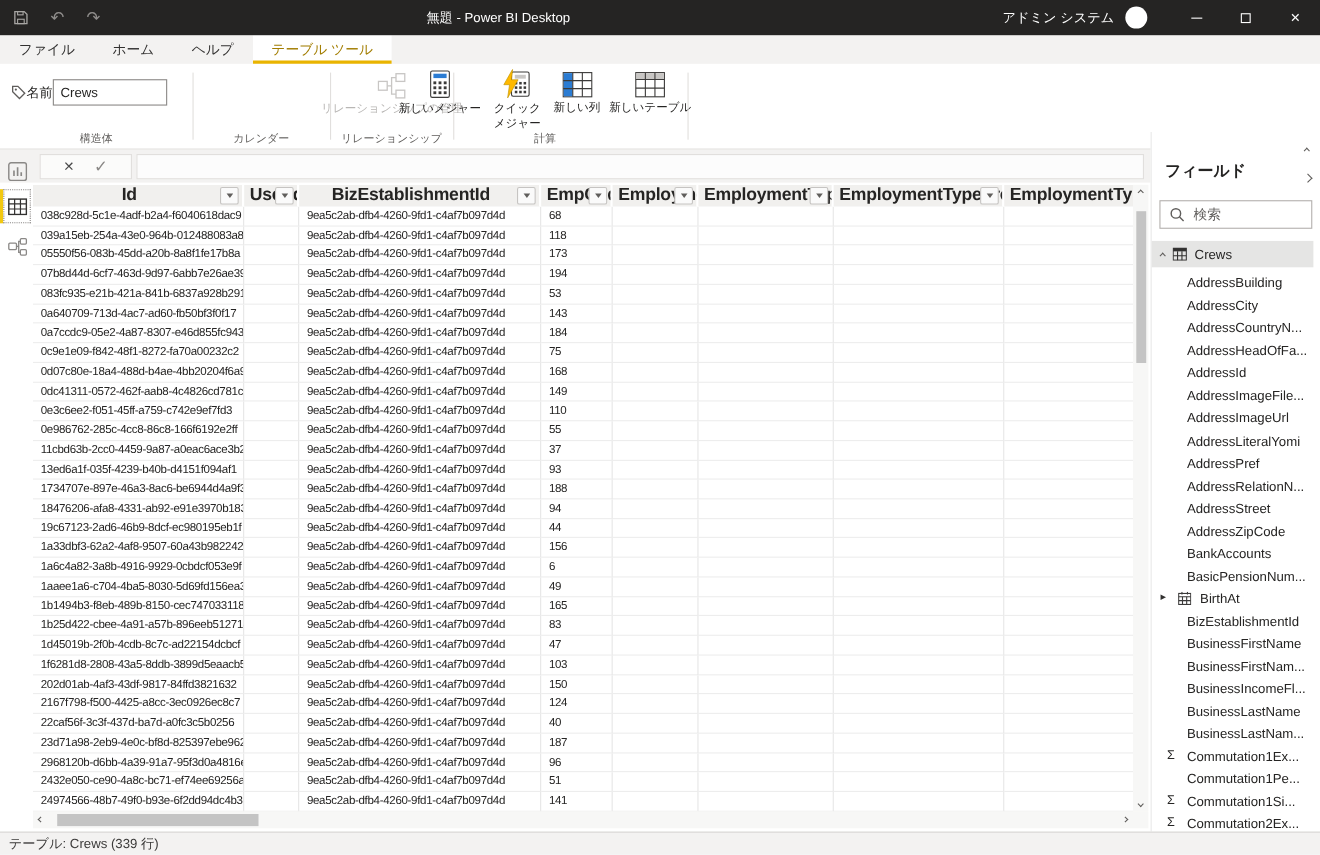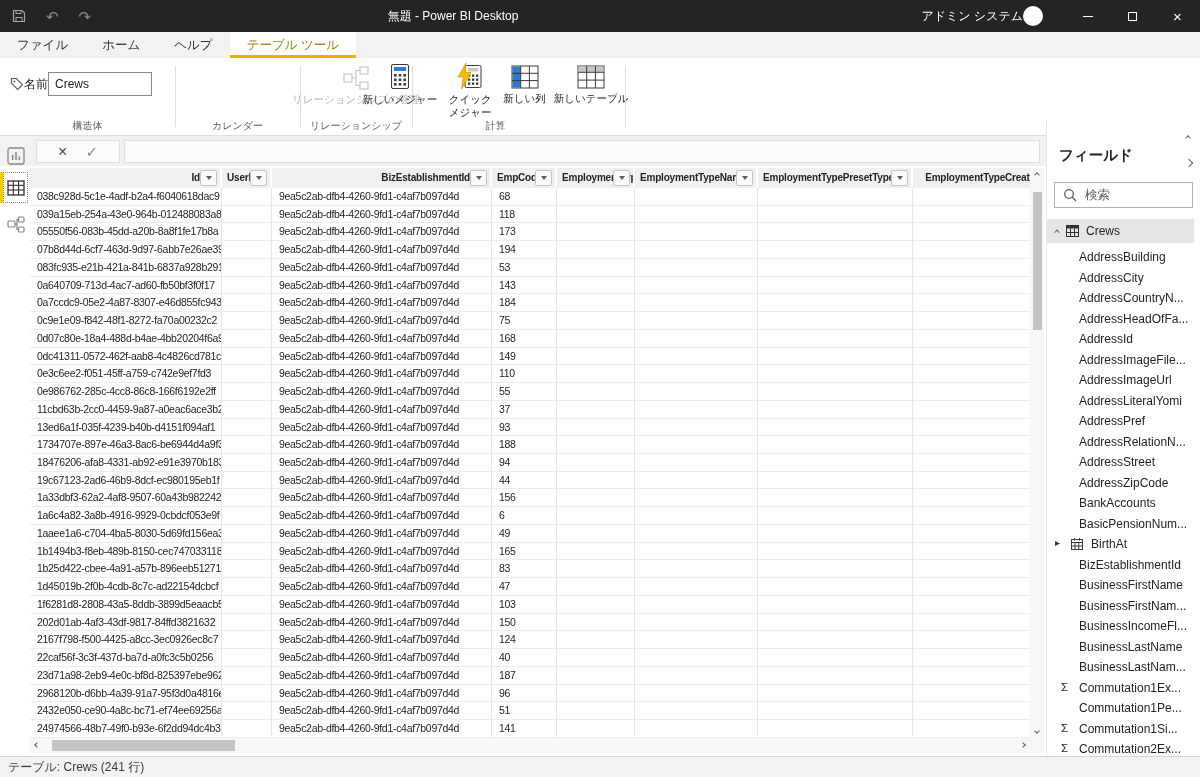--- a/index.html
+++ b/index.html
@@ -6,21 +6,21 @@
 html,body{background:#e9e9e9;}
 body{font-family:"Liberation Sans","DejaVu Sans",sans-serif;}
 .app{position:relative;width:1200px;height:777px;background:#fff;overflow:hidden;}
 
 
 .titlebar{position:absolute;top:0;left:0;right:0;height:32px;background:#252423;z-index:30;}
 .tb-icons{position:absolute;left:12px;top:0;height:32px;display:flex;align-items:center;gap:20px;}
 .tb-glyph{font-size:15px;color:#8f8d8b;line-height:1;}
 .tb-title{position:absolute;left:453px;top:0;transform:translateX(-50%);line-height:32px;font-size:12px;color:#fff;white-space:nowrap;}
 .tb-right{position:absolute;right:0;top:0;height:32px;display:flex;align-items:center;}
-.tb-user{font-size:12px;color:#fff;white-space:nowrap;}
+.tb-user{font-size:12px;color:#fff;margin-right:10px;white-space:nowrap;}
 .avatar{width:20px;height:20px;border-radius:50%;background:#fff;margin-right:22px;}
 .winbtn{width:45px;height:32px;display:flex;align-items:center;justify-content:center;color:#fff;font-size:15px;}
 .maxbox{width:9px;height:9px;border:1px solid #fff;}
 .minline{width:10px;height:1px;background:#fff;}
 
 
 .tabrow{position:absolute;top:32px;left:0;right:0;height:26px;background:#f3f2f1;display:flex;z-index:25;}
 .tab{padding:0 17px;line-height:26px;font-size:12.5px;color:#323130;white-space:nowrap;}
 .tab.active{background:#fff;color:#a27d00;box-shadow:inset 0 -3px 0 #e9b400;}
 
@@ -60,21 +60,21 @@
 .rail{position:absolute;left:0;top:0;width:30px;bottom:0;z-index:5;}
 .rail-item{position:absolute;left:3px;width:25px;height:28px;display:flex;align-items:center;justify-content:center;}
 .rail-report{top:6px;}
 .rail-data{top:36px;height:31px;border:1px dotted #8a8886;background:#fff;}
 .rail-model{top:74px;}
 .sel-bar{position:absolute;left:0;top:36px;height:31px;width:3px;background:#f2c811;}
 
 
 .grid-header{position:absolute;left:30px;top:32px;width:1000px;height:20px;display:flex;overflow:hidden;background:#fff;}
 .hcell{position:relative;flex:0 0 auto;height:20px;background:#f1f0ee;border-right:2px solid #fff;}
-.cap{display:block;padding:0 20px 0 5px;font-size:10px;letter-spacing:-0.2px;font-weight:bold;color:#252423;text-align:right;line-height:20px;white-space:nowrap;overflow:hidden;}
+.cap{display:block;padding:0 20px 0 5px;font-size:16px;letter-spacing:-0.2px;font-weight:bold;color:#252423;text-align:center;line-height:20px;white-space:nowrap;overflow:hidden;}
 .filter-btn{position:absolute;right:3px;top:2px;width:17px;height:16px;background:#fafafa;border:1px solid #c6c4c2;border-radius:2px;display:flex;align-items:center;justify-content:center;}
 .caret{width:0;height:0;border-left:3.5px solid transparent;border-right:3.5px solid transparent;border-top:4px solid #605e5c;}
 .grid-rows{position:absolute;left:30px;top:52px;width:1000px;height:550px;overflow:hidden;background:#fff;}
 .grow{display:flex;height:17.74px;align-items:flex-end;}
 .gcell{flex:0 0 auto;height:100%;border-right:1px solid #e6e6e6;border-bottom:1px solid #ededed;font-size:10.5px;letter-spacing:-0.3px;color:#252423;line-height:17px;padding-left:7px;white-space:nowrap;overflow:hidden;}
 
 
 .vscroll{position:absolute;left:1030px;top:32px;width:14px;height:570px;background:#f7f7f6;}
 .vthumb{position:absolute;left:3px;top:24px;width:9px;height:138px;background:#c4c4c4;}
 .sb-arrow{position:absolute;display:flex;align-items:center;justify-content:center;width:14px;height:14px;}
@@ -784,15 +784,15 @@
           <span class="sig">Σ</span>
           <span class="flabel">Commutation1Si...</span>
         </div>
         <div class="fp-item">
           <span class="sig">Σ</span>
           <span class="flabel">Commutation2Ex...</span>
         </div>
       </div>
   </div>
 
-  <div class="statusbar">テーブル: Crews (241 行)</div>
+  <div class="statusbar">テーブル: Crews (339 行)</div>
 
 </div>
 
 </body></html>

